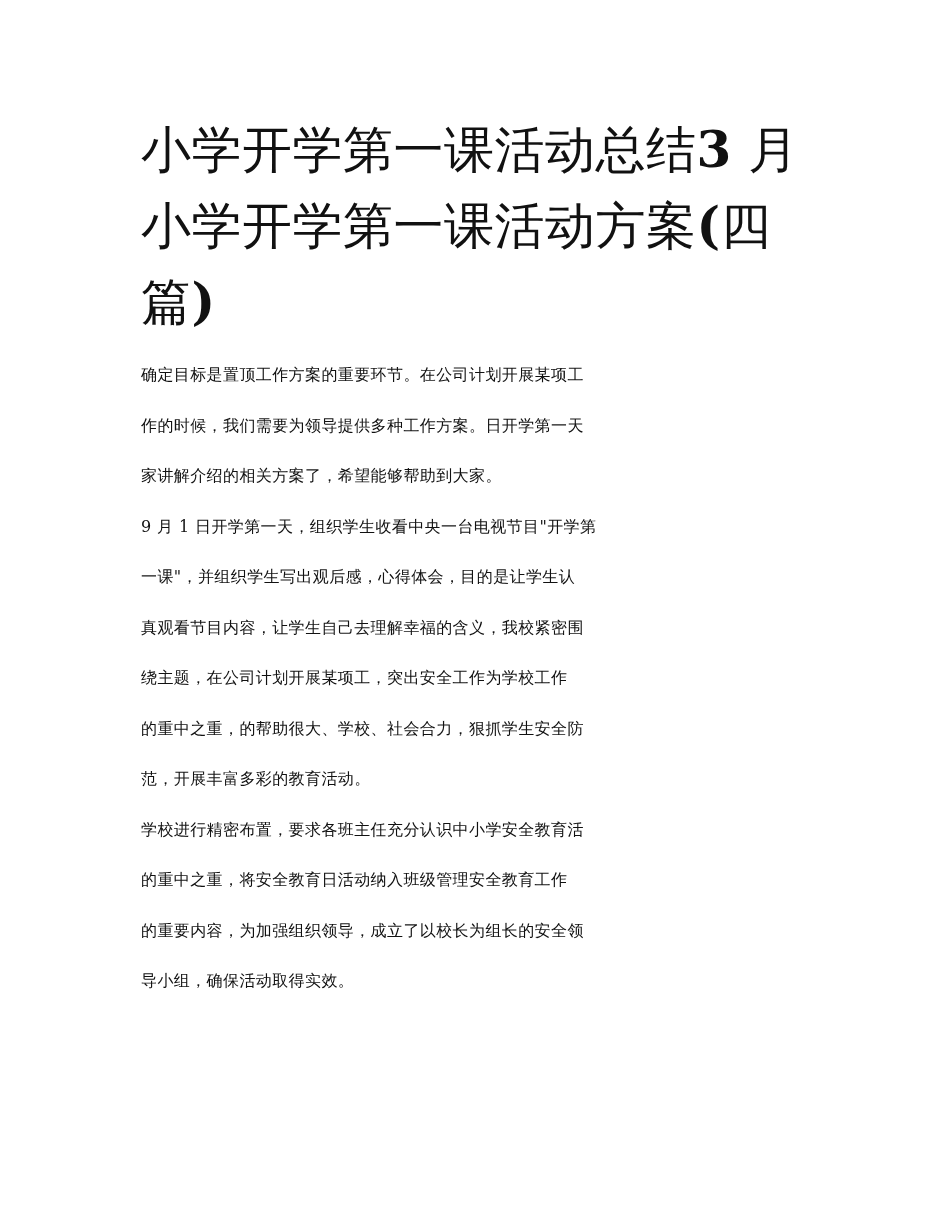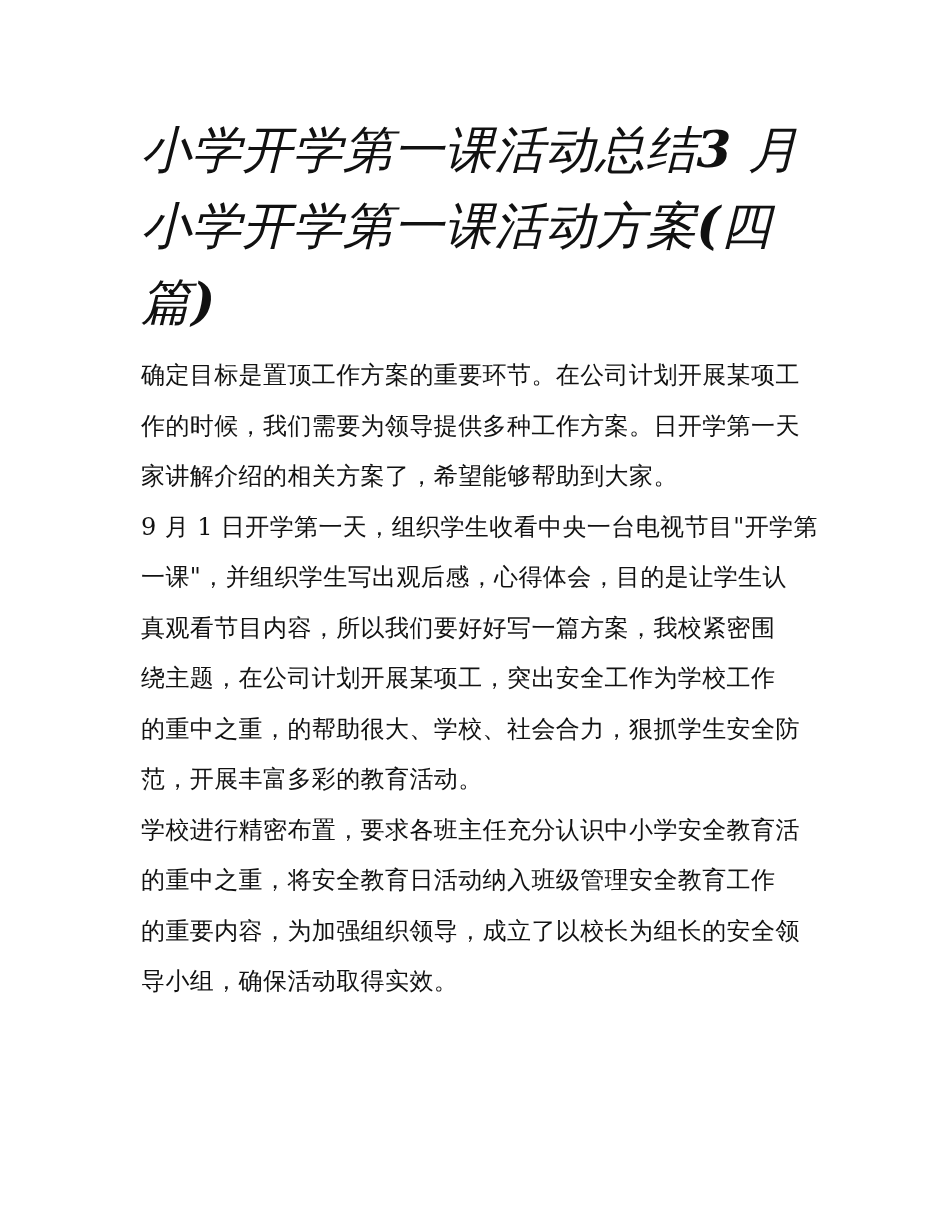--- a/index.html
+++ b/index.html
@@ -20,35 +20,34 @@
       left: 141px;
       top: 112px;
       width: 675px;
     }
     .title {
       margin: 0;
       font-size: 50px;
       line-height: 76px;
       font-weight: normal;
       letter-spacing: 0.5px;
-      font-style: italic;
     }
     .title .line {
       display: block;
       white-space: nowrap;
     }
     .title b {
       font-weight: bold;
     }
     .body-block {
       margin-top: 10px;
     }
     .para-line {
       display: block;
-      font-size: 24px;
+      font-size: 16px;
       line-height: 50.5px;
       height: 50.5px;
       white-space: nowrap;
       letter-spacing: 0.4px;
     }
   </style>
 </head>
 <body>
 
 <div class="page">
@@ -62,21 +61,21 @@
     <div>
       <span class="para-line">确定目标是置顶工作方案的重要环节。在公司计划开展某项工</span>
       <span class="para-line">作的时候，我们需要为领导提供多种工作方案。日开学第一天</span>
       <span class="para-line">家讲解介绍的相关方案了，希望能够帮助到大家。</span>
     </div>
 
 
     <div>
       <span class="para-line">9 月 1 日开学第一天，组织学生收看中央一台电视节目"开学第</span>
       <span class="para-line">一课"，并组织学生写出观后感，心得体会，目的是让学生认</span>
-      <span class="para-line">真观看节目内容，所以我们要好好写一篇方案，我校紧密围</span>
+      <span class="para-line">真观看节目内容，让学生自己去理解幸福的含义，我校紧密围</span>
       <span class="para-line">绕主题，在公司计划开展某项工，突出安全工作为学校工作</span>
       <span class="para-line">的重中之重，的帮助很大、学校、社会合力，狠抓学生安全防</span>
       <span class="para-line">范，开展丰富多彩的教育活动。</span>
     </div>
 
     <div>
       <span class="para-line">学校进行精密布置，要求各班主任充分认识中小学安全教育活</span>
       <span class="para-line">的重中之重，将安全教育日活动纳入班级管理安全教育工作</span>
       <span class="para-line">的重要内容，为加强组织领导，成立了以校长为组长的安全领</span>
       <span class="para-line">导小组，确保活动取得实效。</span>

